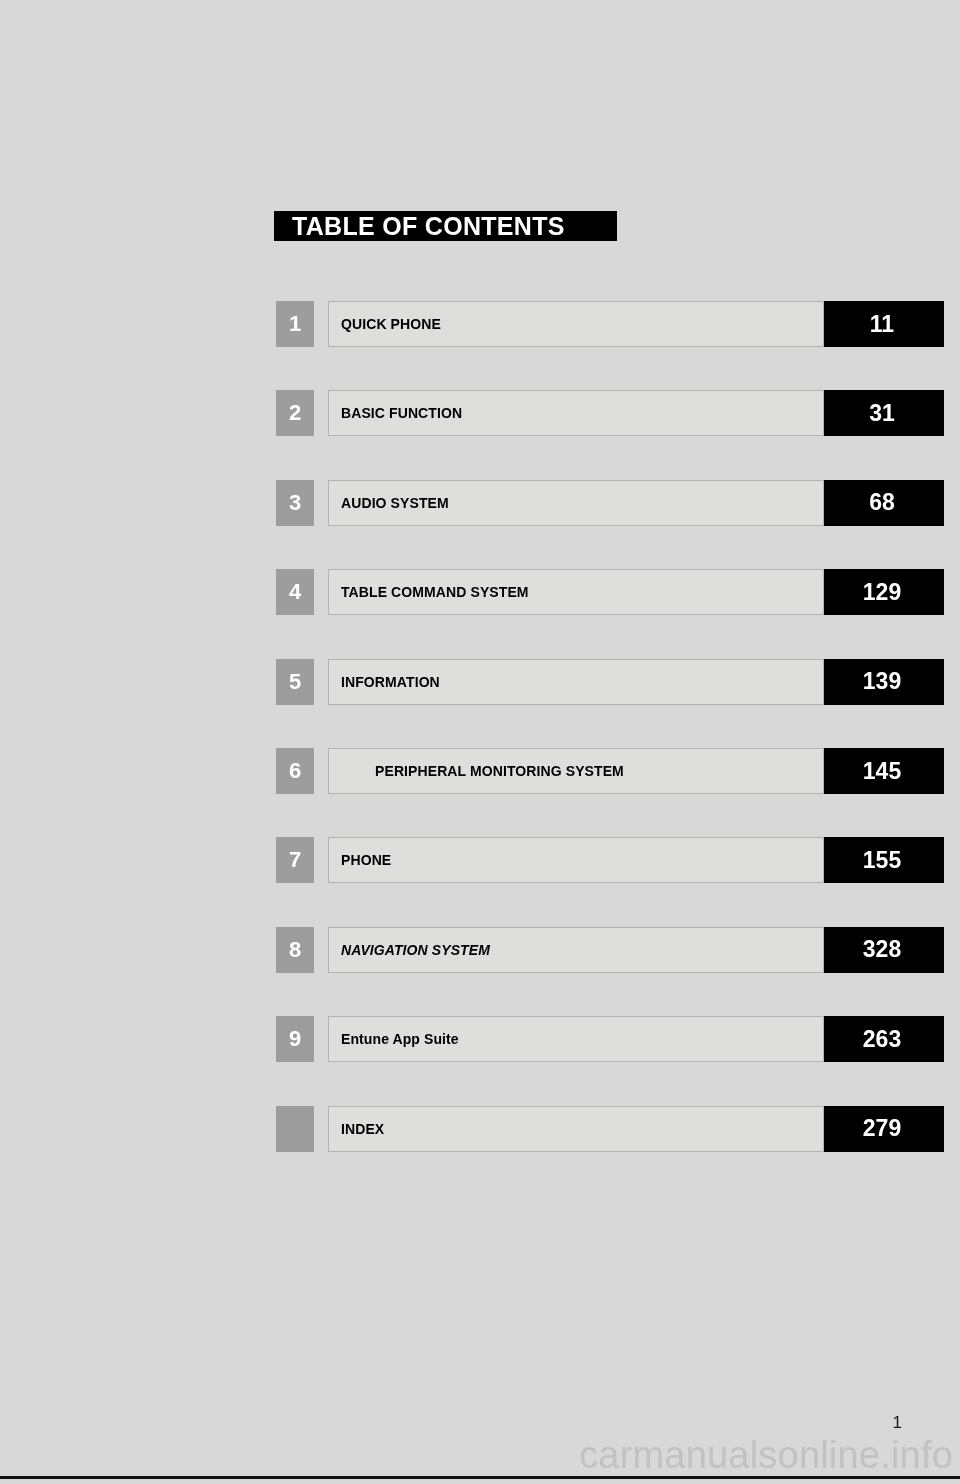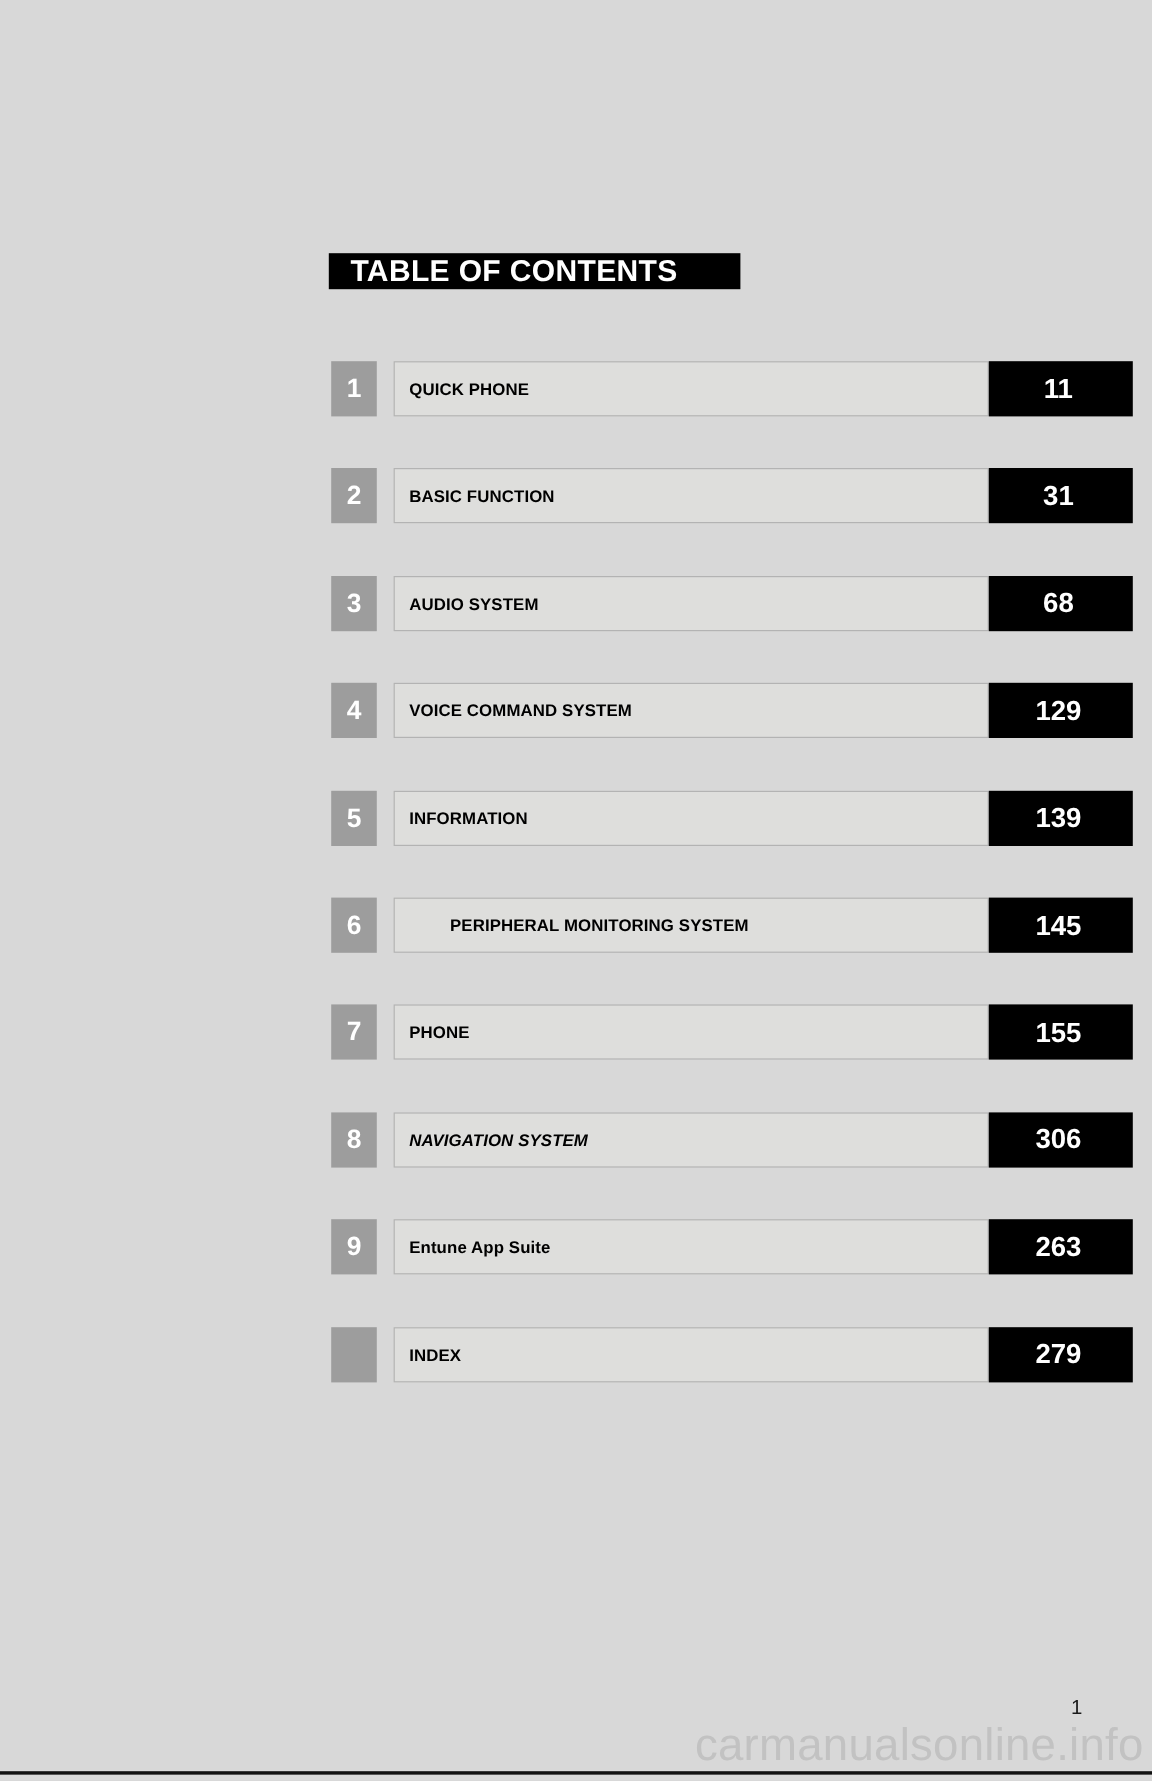--- a/index.html
+++ b/index.html
@@ -169,42 +169,42 @@
         <div class="row-title" style="font-size: 14px;">BASIC FUNCTION</div>
         <div class="row-page">31</div>
       </div>
       <div class="toc-row" style="top: 479.8px;">
         <div class="row-num">3</div>
         <div class="row-title" style="font-size: 14px;">AUDIO SYSTEM</div>
         <div class="row-page">68</div>
       </div>
       <div class="toc-row" style="top: 569.2px;">
         <div class="row-num">4</div>
-        <div class="row-title" style="font-size: 14px;">VOICE COMMAND SYSTEM</div>
+        <div class="row-title" style="font-size: 14px;">TABLE COMMAND SYSTEM</div>
         <div class="row-page">129</div>
       </div>
       <div class="toc-row" style="top: 658.6px;">
         <div class="row-num">5</div>
         <div class="row-title" style="font-size: 14px;">INFORMATION</div>
         <div class="row-page">139</div>
       </div>
       <div class="toc-row" style="top: 748px;">
         <div class="row-num">6</div>
         <div class="row-title" style="font-size: 14px; padding-left: 46px;">PERIPHERAL MONITORING SYSTEM</div>
         <div class="row-page">145</div>
       </div>
       <div class="toc-row" style="top: 837.4px;">
         <div class="row-num">7</div>
         <div class="row-title" style="font-size: 14px; padding-left: 12px;">PHONE</div>
         <div class="row-page">155</div>
       </div>
       <div class="toc-row" style="top: 926.8px;">
         <div class="row-num">8</div>
         <div class="row-title" style="font-size: 14px; font-style: italic;">NAVIGATION SYSTEM</div>
-        <div class="row-page">306</div>
+        <div class="row-page">328</div>
       </div>
       <div class="toc-row" style="top: 1016.2px;">
         <div class="row-num">9</div>
         <div class="row-title" style="font-size: 14px;">Entune App Suite</div>
         <div class="row-page">263</div>
       </div>
       <div class="toc-row" style="top: 1105.6px; border-radius: 18px;">
         <div class="row-num"></div>
         <div class="row-title" style="font-size: 14px;">INDEX</div>
         <div class="row-page">279</div>

